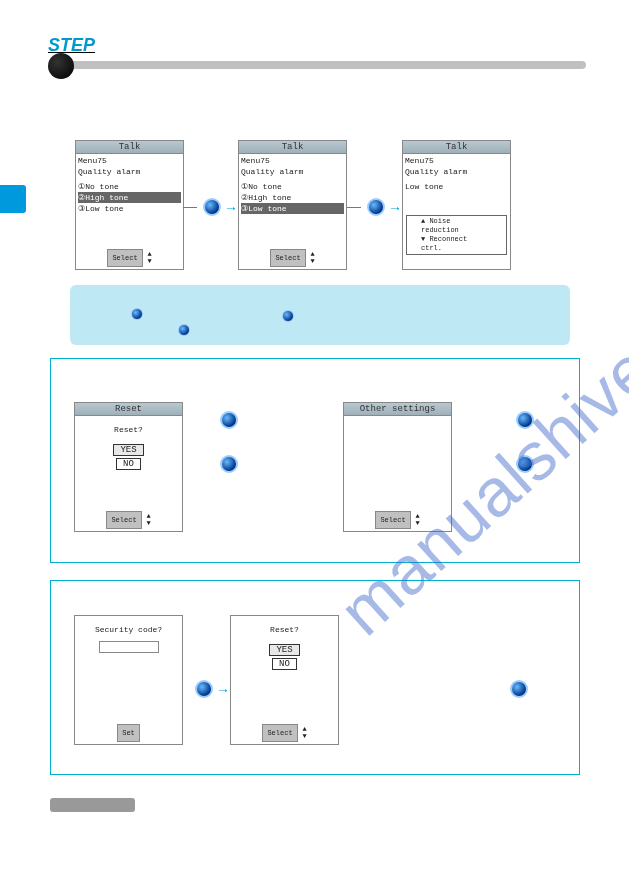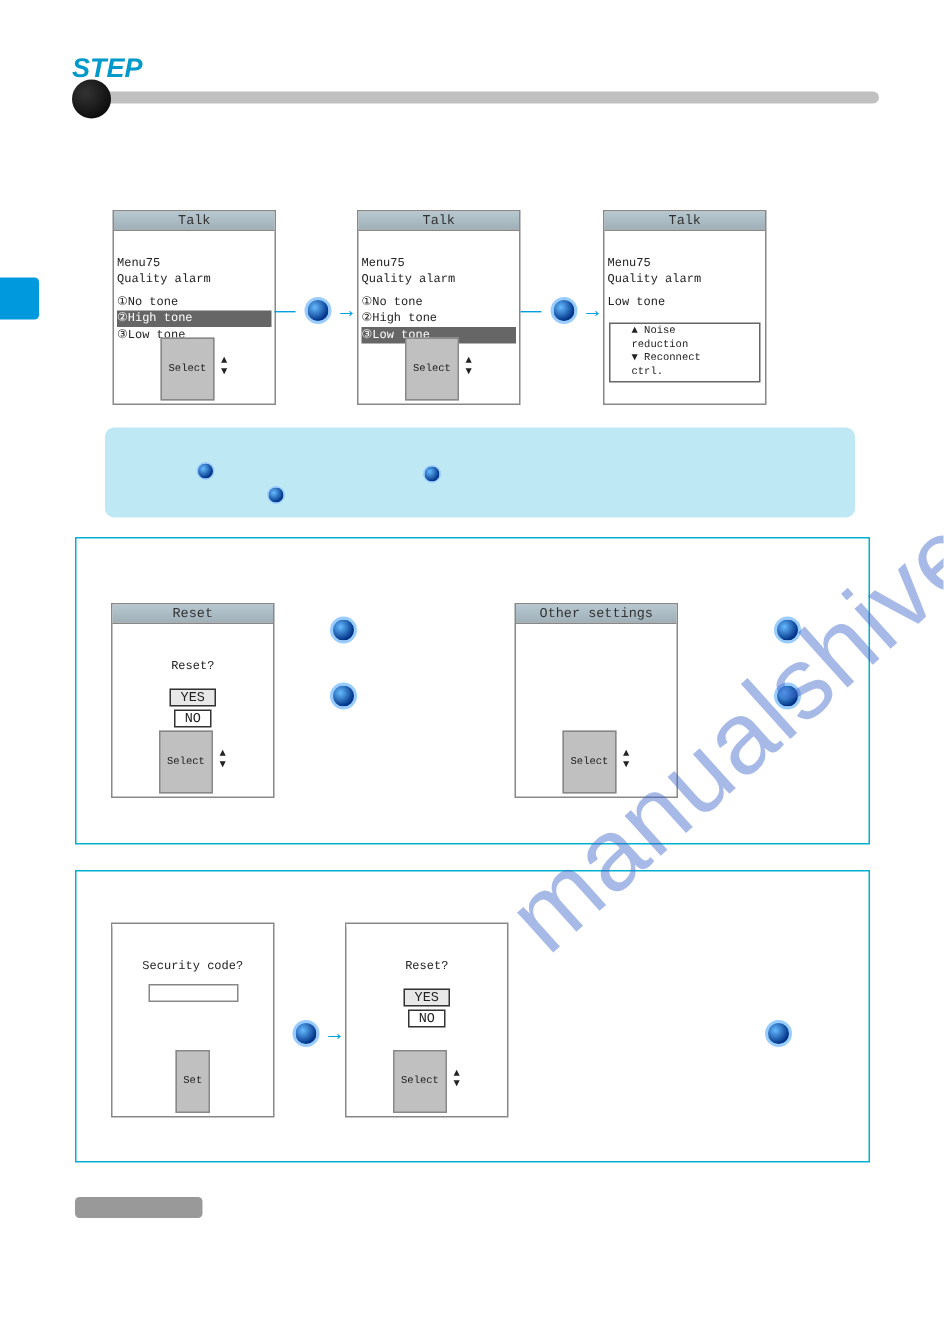--- a/index.html
+++ b/index.html
@@ -24,20 +24,21 @@
       font-weight: 400;
       letter-spacing: 1px;
       white-space: nowrap;
     }
     .header {
       position: absolute;
       top: 35px; left: 48px;
       display: flex;
       align-items: center;
       width: 540px;
+      text-decoration: underline;
     }
     .step-label {
       font-size: 18px;
       font-weight: bold;
       font-style: italic;
       color: #0099cc;
       margin-bottom: 2px;
     }
     .step-dot {
       width: 26px; height: 26px;
@@ -72,35 +73,35 @@
       color: #222;
     }
     .phone-title {
       background: linear-gradient(#b8c8d0, #a0b0b8);
       border-bottom: 1px solid #888;
       text-align: center;
       font-size: 9px;
       padding: 1px 0;
       color: #333;
     }
-    .phone-body { padding: 1px 2px; margin-top: 15px; }
+    .phone-body { padding: 1px 2px; }
     .phone-line { white-space: pre; line-height: 11px; }
     .sel { background: #666; color: #fff; }
     .phone-bottom {
       position: absolute;
       bottom: 2px; left: 0; width: 100%;
       text-align: center;
       font-size: 8px;
     }
     .soft-label {
       display: inline-block;
       background: #c0c0c0;
       border: 1px solid #888;
       font-size: 7px;
-      padding: 16px 4px;
+      padding: 4px 4px;
     }
     .arrow-updown {
       display: inline-block;
       font-size: 7px;
       line-height: 7px;
       vertical-align: middle;
     }
     .yesno-box {
       border: 1px solid #333;
       display: inline-block;

